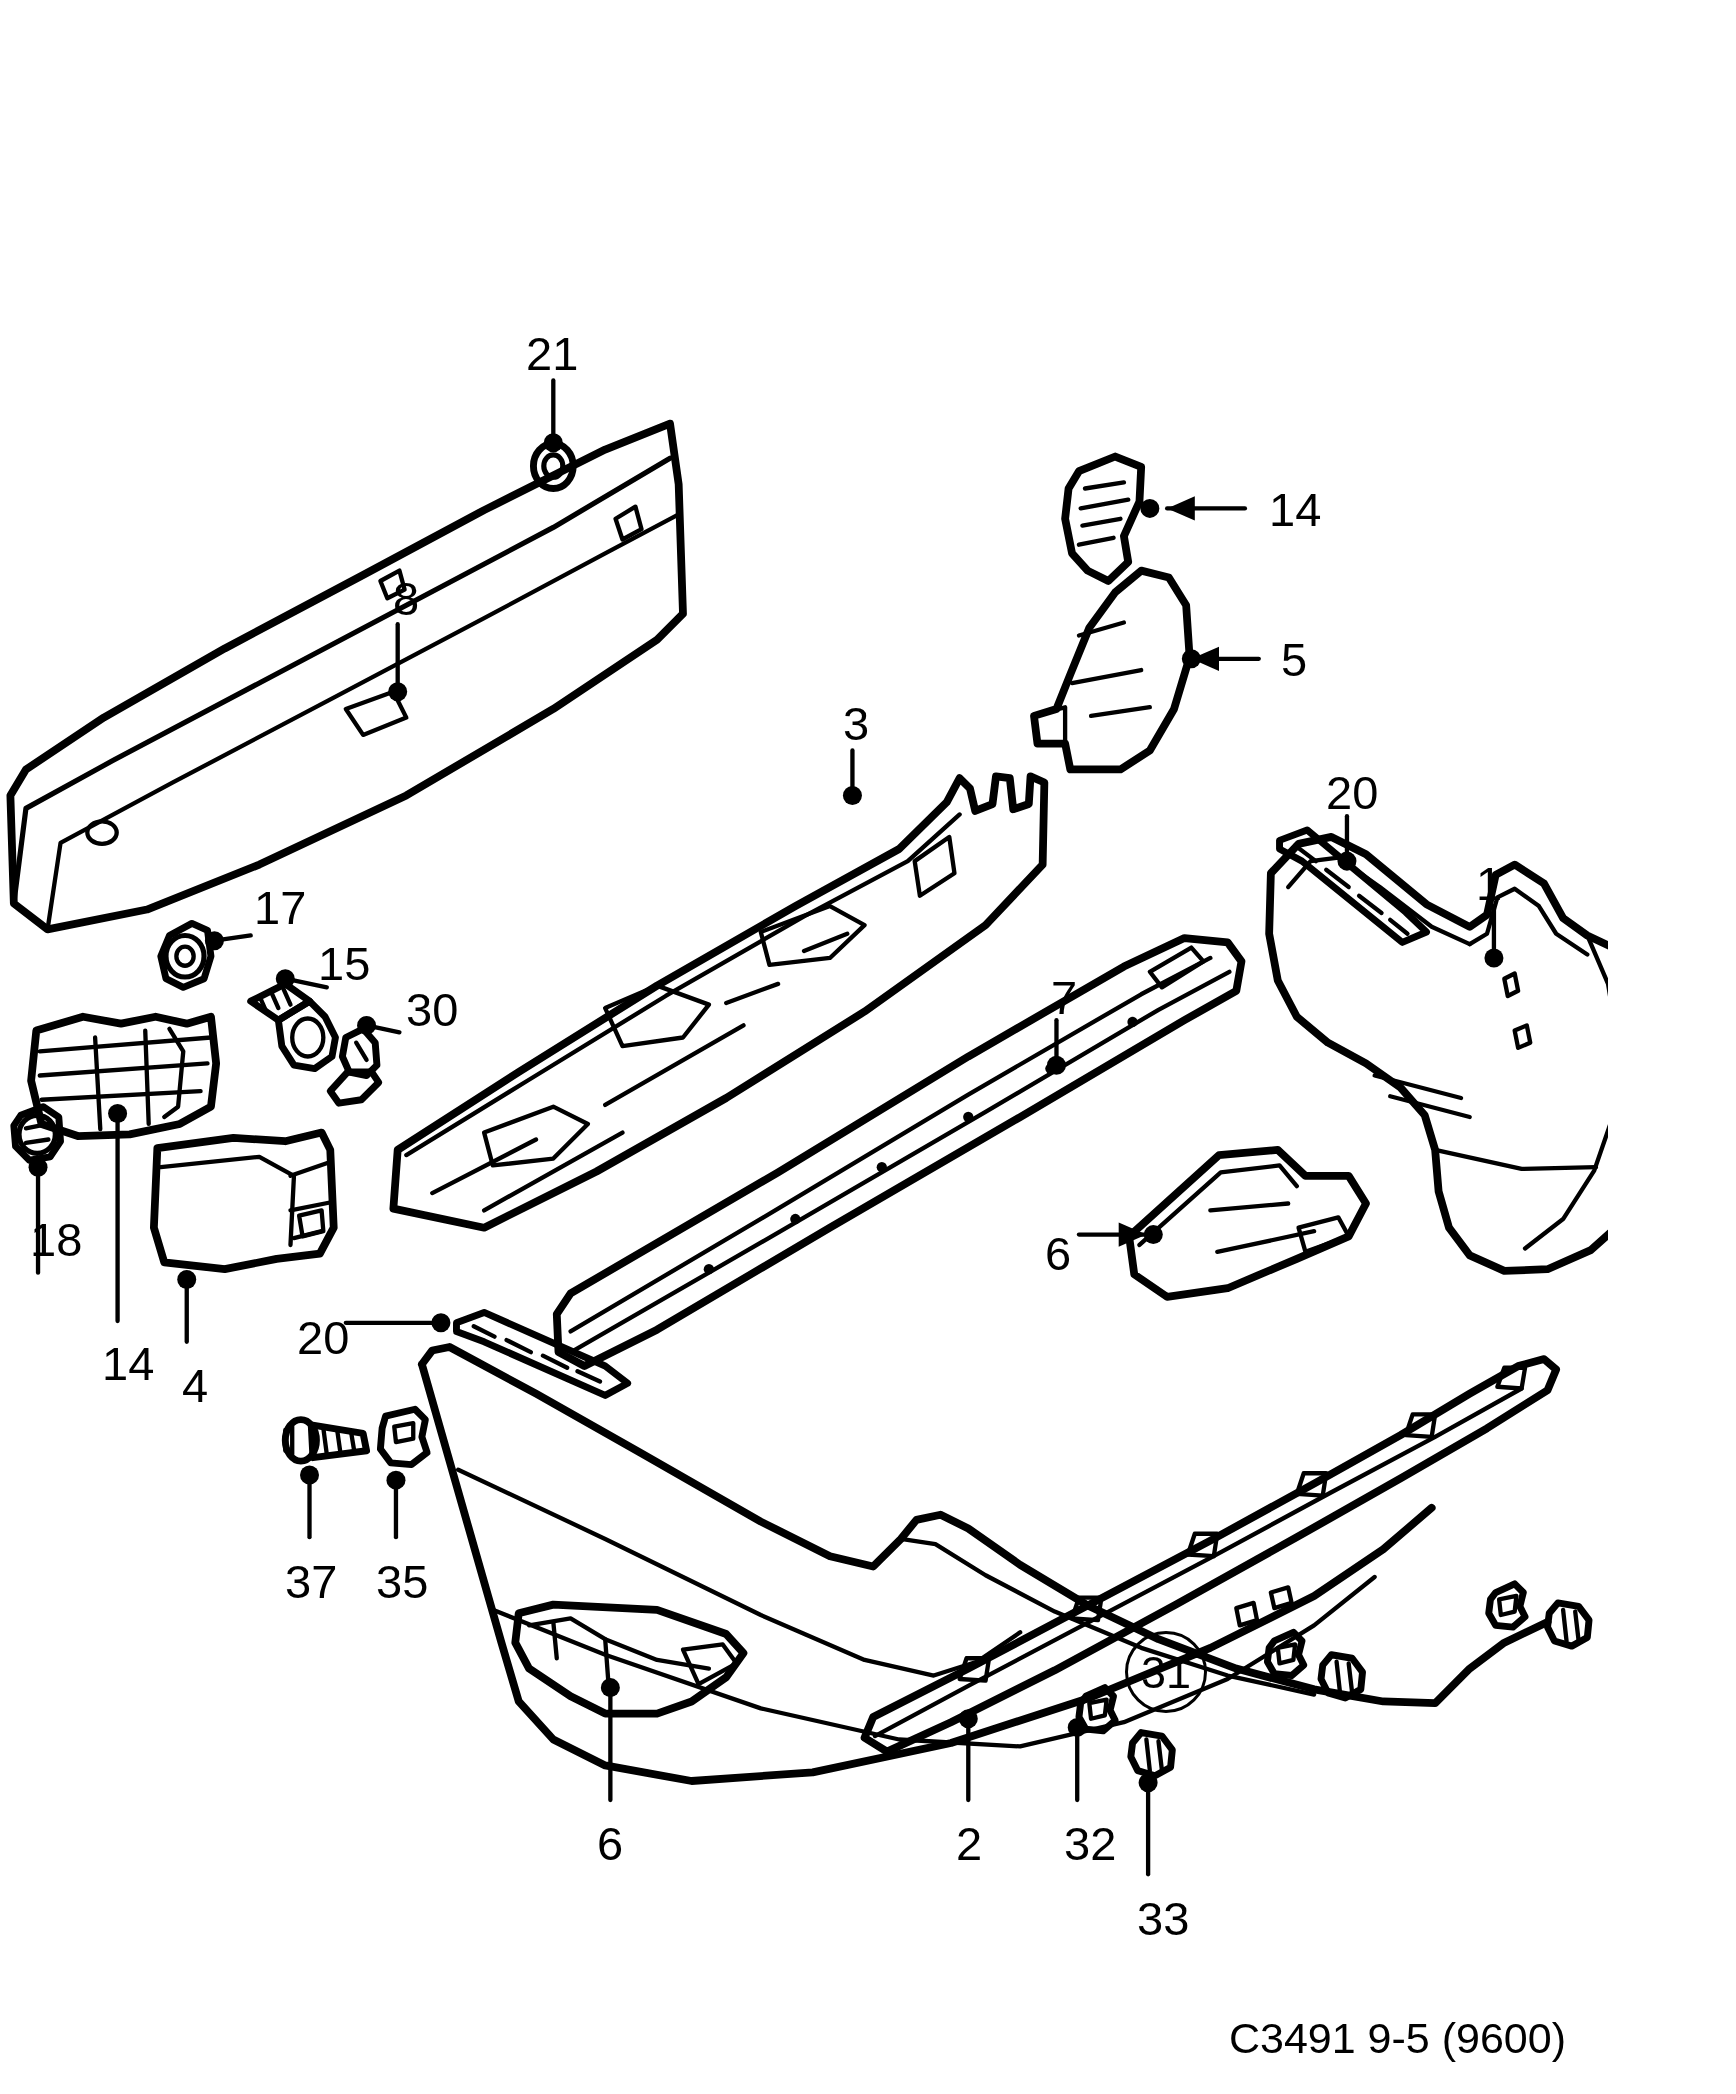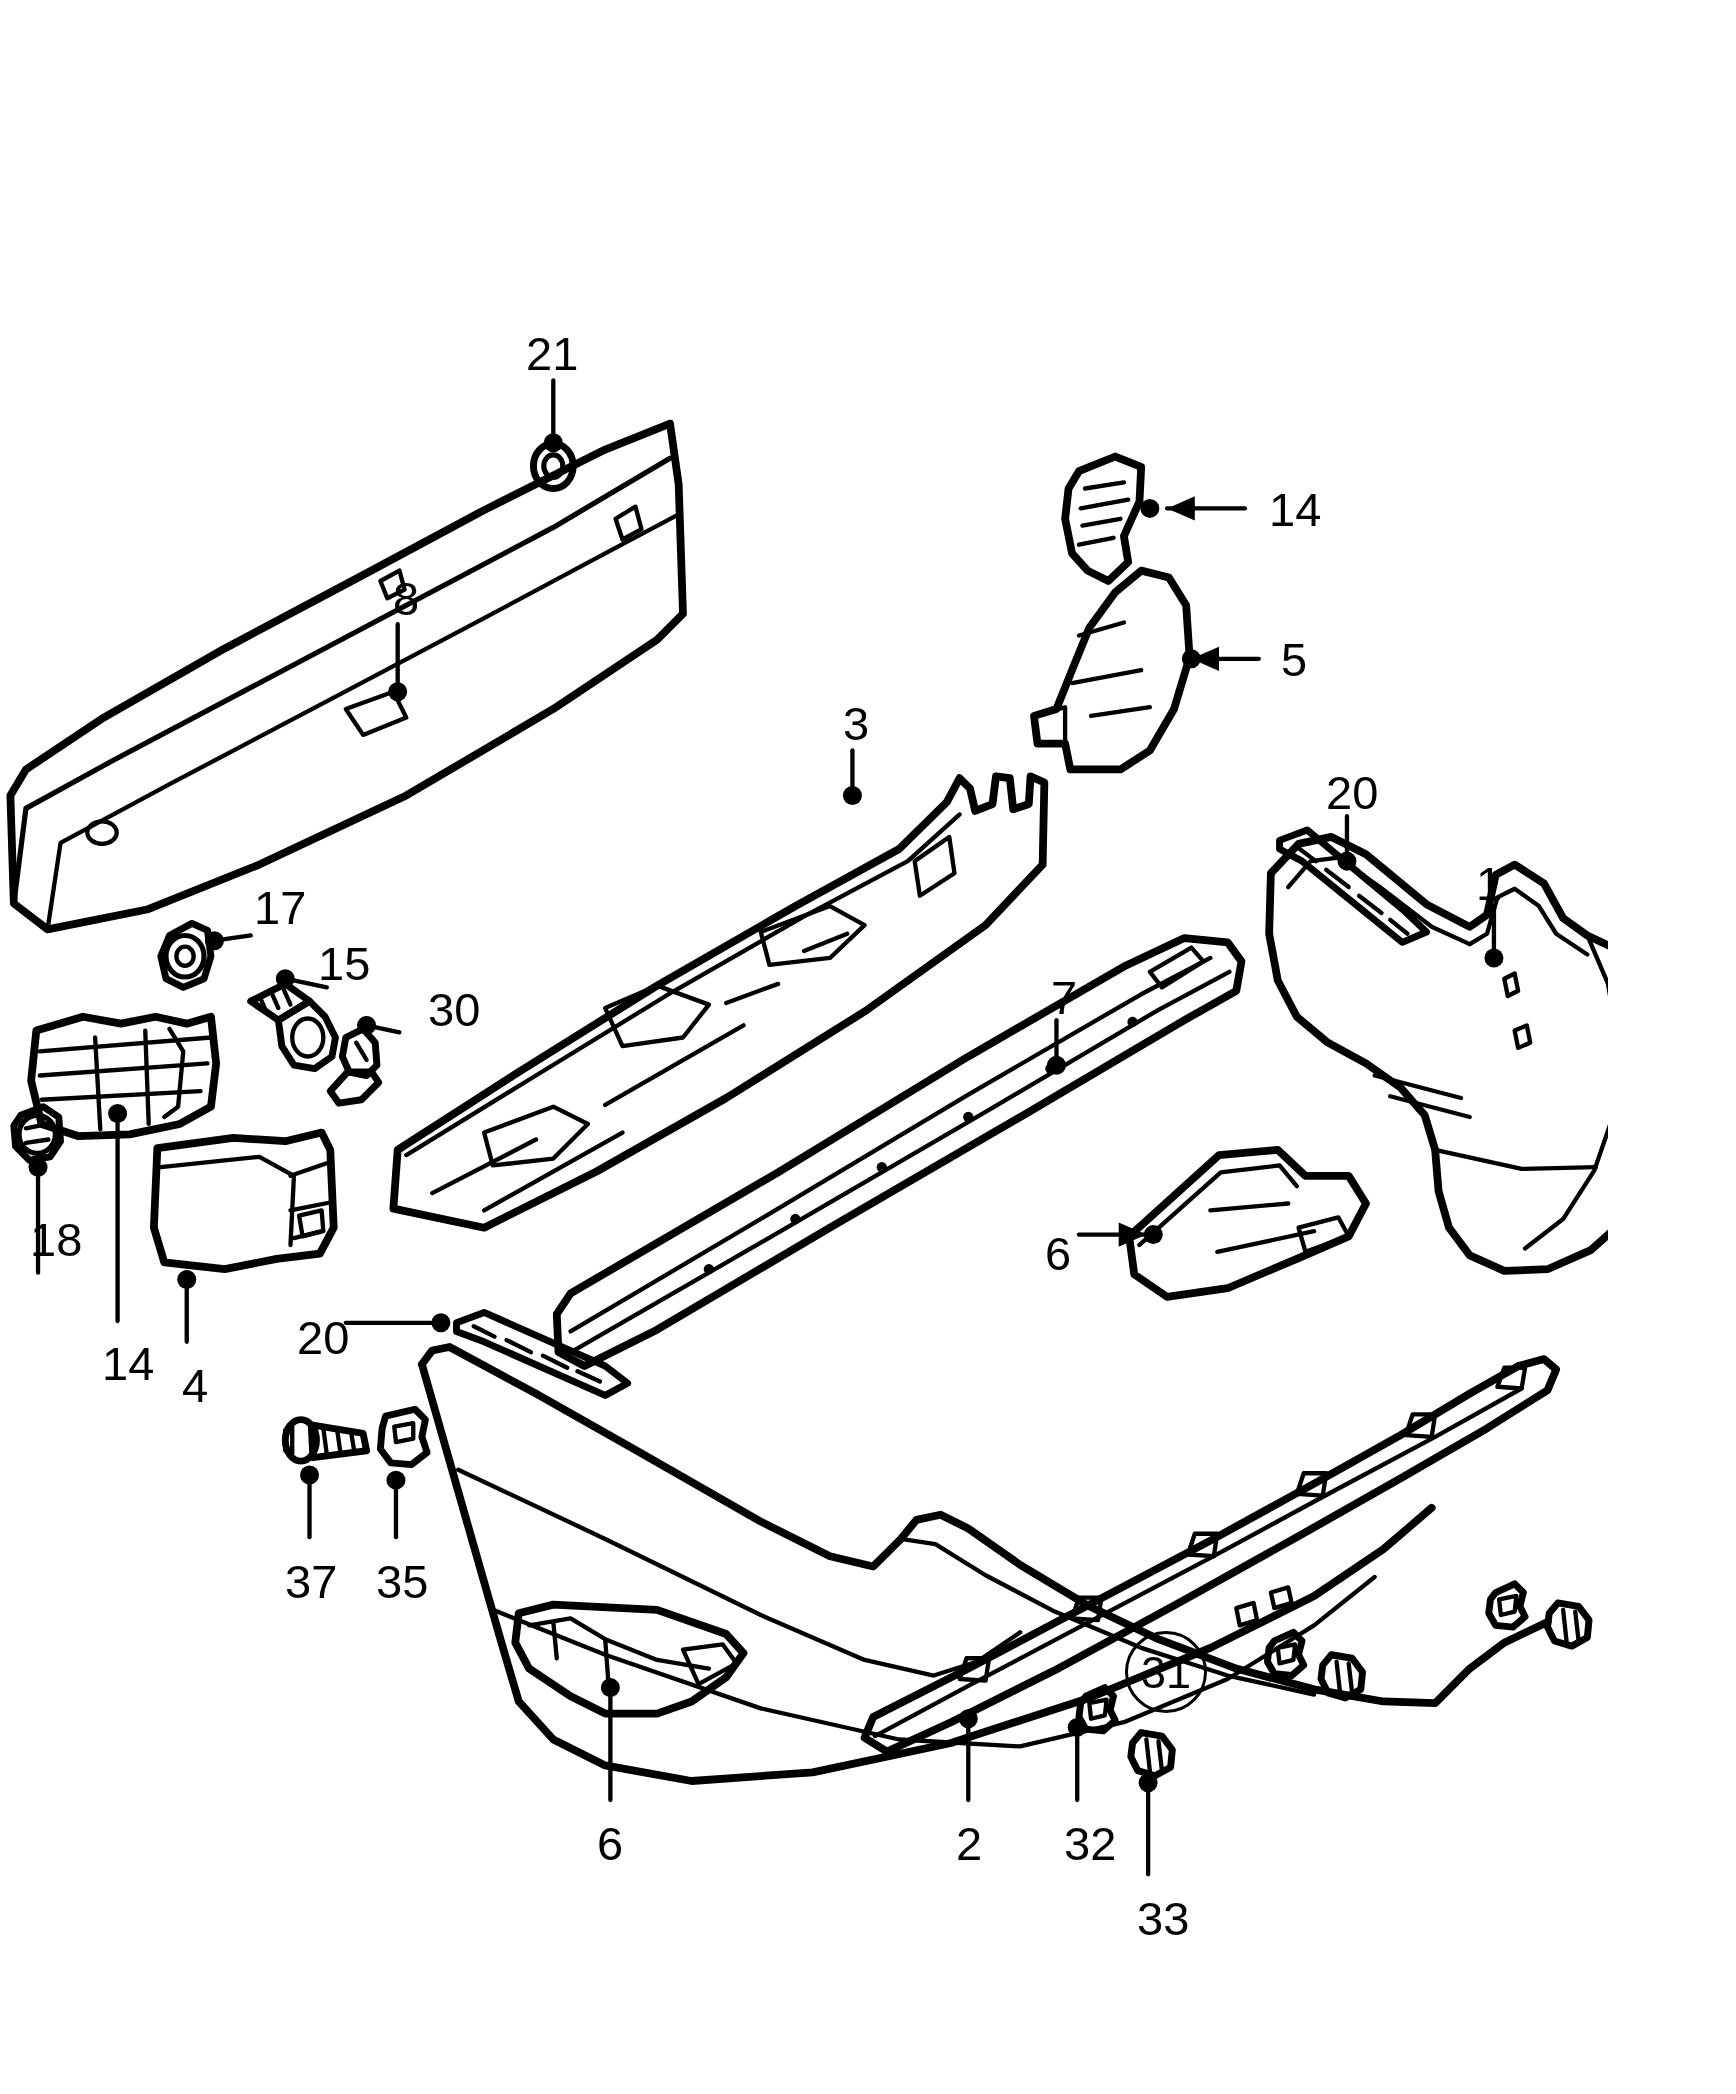--- a/index.html
+++ b/index.html
@@ -348,30 +348,31 @@
 
   <div class="callout" style="left:526px; top:330px;">21</div>
   <div class="callout" style="left:393px; top:575px;">8</div>
   <div class="callout" style="left:1269px; top:486px;">14</div>
   <div class="callout" style="left:1281px; top:636px;">5</div>
   <div class="callout" style="left:843px; top:700px;">3</div>
   <div class="callout" style="left:1326px; top:769px;">20</div>
   <div class="callout" style="left:1476px; top:860px;">1</div>
   <div class="callout" style="left:254px; top:884px;text-align:center;">17</div>
   <div class="callout" style="left:318px; top:940px;">15</div>
-  <div class="callout" style="left:428px; top:986px;text-align:right;">30</div>
+  <div class="callout" style="left:406px; top:986px;text-align:right;">30</div>
   <div class="callout" style="left:1051px; top:974px;">7</div>
   <div class="callout" style="left:1045px; top:1230px;">6</div>
   <div class="callout" style="left:30px; top:1216px;">18</div>
   <div class="callout" style="left:102px; top:1340px;">14</div>
   <div class="callout" style="left:182px; top:1362px;">4</div>
   <div class="callout" style="left:297px; top:1314px;">20</div>
   <div class="callout" style="left:285px; top:1558px;">37</div>
   <div class="callout" style="left:376px; top:1558px;">35</div>
   <div class="callout" style="left:597px; top:1820px;">6</div>
   <div class="callout" style="left:956px; top:1820px;">2</div>
   <div class="callout" style="left:1064px; top:1820px;">32</div>
   <div class="callout" style="left:1137px; top:1895px;">33</div>
   <div class="callout circled" style="left:1125px; top:1631px;">31</div>
 
+  <div id="footer-code">C3491 9-5 (9600)</div>
 
 </div>
 
 
 </body></html>

